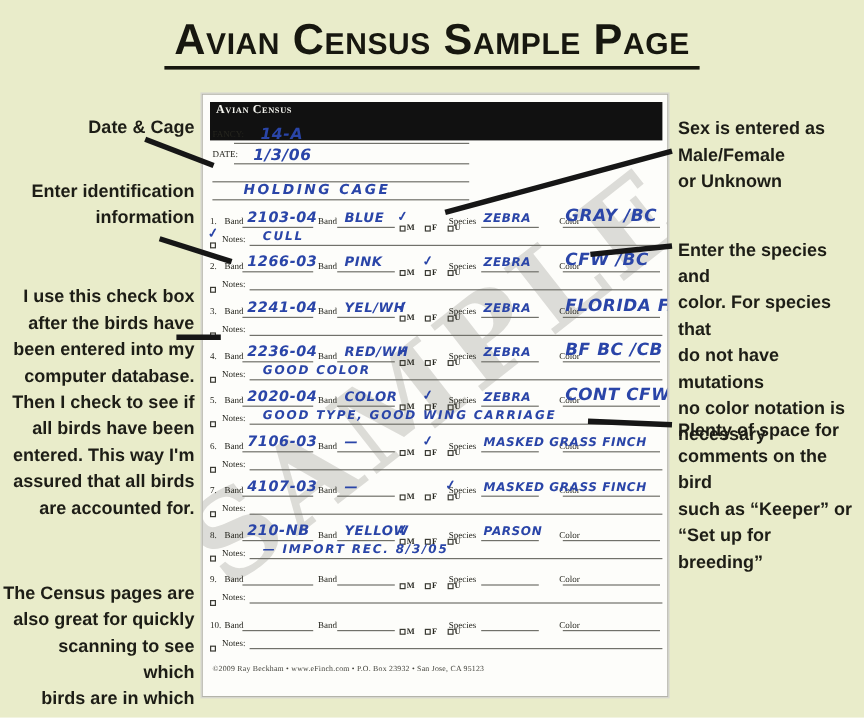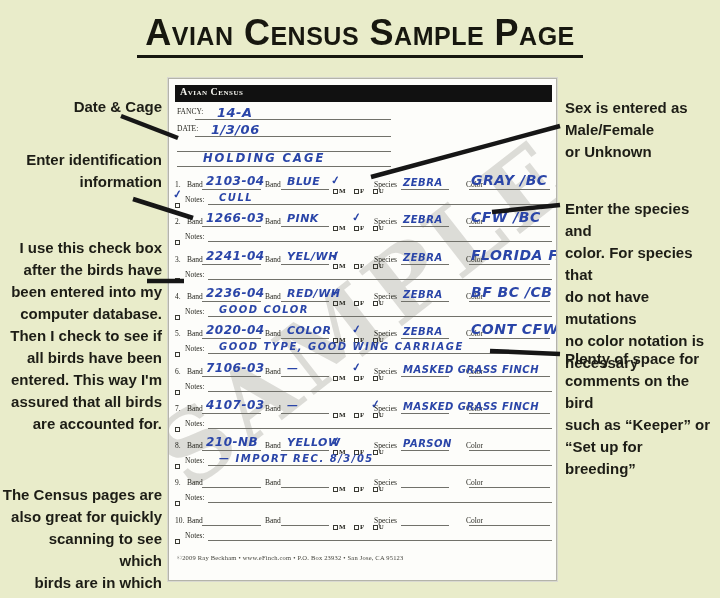--- a/index.html
+++ b/index.html
@@ -25,21 +25,21 @@
     box-shadow:0 0 0 1px #d9d9d0; overflow:hidden;
   }
   .watermark {
     position:absolute; left:50%; top:47%;
     transform:translate(-50%,-50%) rotate(-38deg);
     font-family:"DejaVu Serif", serif; font-weight:bold;
     font-size:96px; letter-spacing:5px; color:#93918a; opacity:0.30;
     white-space:nowrap; pointer-events:none;
   }
   .headerbar {
-    position:absolute; left:6px; top:6px; width:377px; height:17px;
+    position:absolute; left:6px; top:6px; width:377px; height:32px;
     background:#111; color:#f4f4ee;
     font-family:"Liberation Serif", serif; font-variant:small-caps;
     font-weight:bold; font-size:10px; line-height:14px; padding-left:5px;
     letter-spacing:0.5px;
   }
   .lbl {
     position:absolute; font-family:"Liberation Serif", serif;
     font-size:7.5px; color:#26261f; white-space:nowrap;
   }
   .seg { position:absolute; border-bottom:1px solid #71716a; height:1px; }

